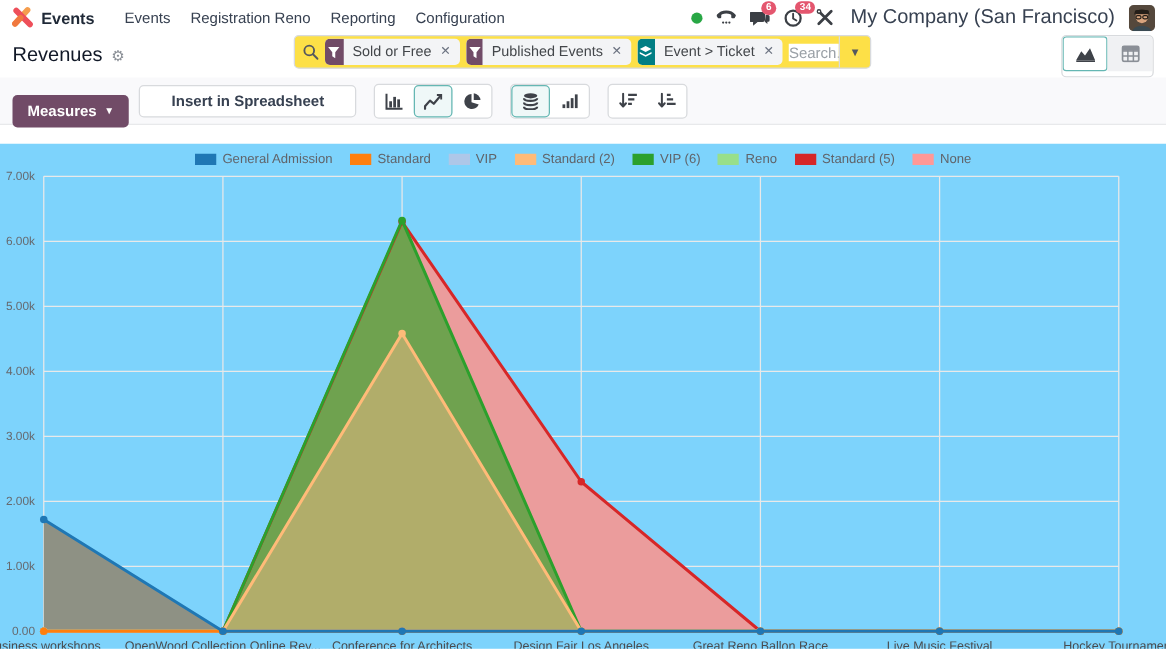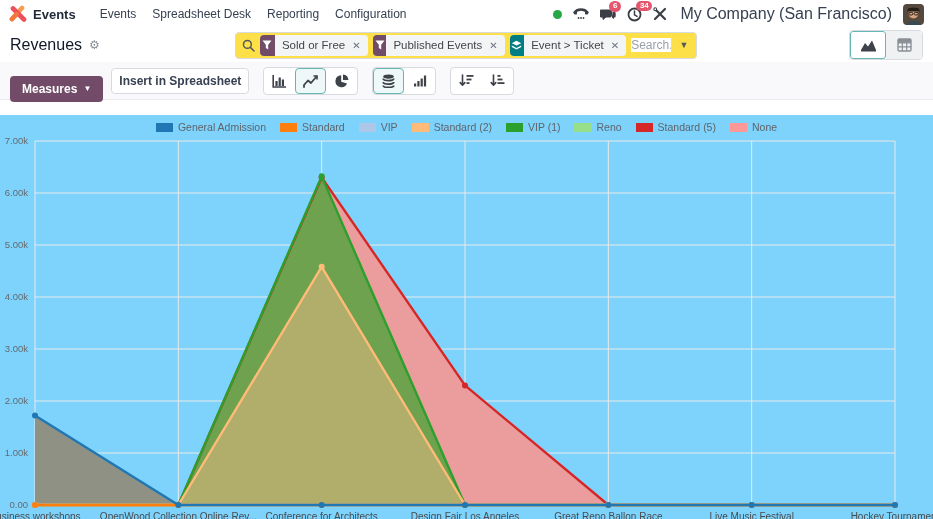--- a/index.html
+++ b/index.html
@@ -15,21 +15,21 @@
   .nav-item { font-size:12px; color:#374151; cursor:pointer; }
   .nav-right { margin-left:auto; display:flex; align-items:center; gap:11px; }
   .presence-dot { width:9px; height:9px; border-radius:50%; background:#28a745; }
   .sysicon { position:relative; display:flex; align-items:center; }
   .badge { position:absolute; top:-6px; left:9px; background:#e4566e; color:#fff; font-size:8px;
     font-weight:700; border-radius:8px; padding:1px 3.5px; line-height:1.1; }
   .company { font-size:16px; color:#374151; margin-left:2px; }
   .avatar { width:21px; height:21px; border-radius:4px; overflow:hidden; display:block; }
 
   
-  .control-panel { height:34px; display:flex; align-items:center; padding:0 10px; background:#fff; flex:0 0 auto; }
+  .control-panel { height:34px; display:flex; padding:0 10px; background:#fff; flex:0 0 auto; }
   .cp-title-wrap { display:flex; align-items:center; gap:7px; min-width:225px; }
   .cp-title { font-size:16px; color:#111827; }
   .cp-gear { font-size:12px; color:#8a8f96; cursor:pointer; line-height:1; }
   .searchbar { display:flex; align-items:center; width:462px; height:27px;
     border:1px solid #d8dadd; border-radius:4px; background:#fde047; padding-left:6px; }
   .search-glyph { flex:0 0 auto; margin-right:5px; display:flex; }
   .facet { display:flex; align-items:center; background:#f3f4f6; border-radius:4px; margin-right:5px; height:21px; overflow:hidden; }
   .facet-ico { width:20px; height:21px; display:flex; align-items:center; justify-content:center; }
   .facet-ico.filter { background:#714B67; }
   .facet-ico.groupby { background:#017e84; }
@@ -46,21 +46,21 @@
   .vs-btn.active { background:#fff; outline:1px solid #65b7b3; outline-offset:-1px; border-radius:3px; }
 
   
   .toolbar { height:38px; display:flex; align-items:center; padding:0 10px; background:#f9f9fb;
     border-bottom:1px solid #e8e9eb; flex:0 0 auto; gap:8px; }
   .btn-measures { background:#714B67; color:#fff; font-size:12px; font-weight:600; border:none;
     border-radius:4px; padding:6px 12px; display:flex; align-items:center; gap:6px; cursor:pointer;
     font-family:inherit;margin-top:16px; }
   .btn-measures .caret { font-size:8px; }
   .btn-spreadsheet { background:#fff; color:#374151; font-size:12px; font-weight:600; border:1px solid #d8dadd;
-    border-radius:4px; padding:5px 7px; cursor:pointer; font-family:inherit; }
+    border-radius:4px; padding:5px 25px; cursor:pointer; font-family:inherit; }
   .icongroup { display:flex; border:1px solid #d8dadd; border-radius:4px; background:#fff; margin-left:6px; }
   .iconbtn { width:31px; height:26px; display:flex; align-items:center; justify-content:center; cursor:pointer; }
   .iconbtn.selected { background:#eff8f8; outline:1px solid #65b7b3; outline-offset:-1px; border-radius:4px; }
 
   
   .chart-wrap { flex:1; display:flex; flex-direction:column; background:#7dd3fc;margin-top:15px; }
   .legend { display:flex; justify-content:center; align-items:center; padding:6px 0 2px 0; gap:14px; }
   .legend-item { display:flex; align-items:center; gap:5px; cursor:pointer; }
   .legend-swatch { width:17px; height:9px; display:inline-block; }
   .legend-label { font-size:10.5px; color:#60646a; white-space:nowrap; }
@@ -79,21 +79,21 @@
     <div class="nav-left">
       <div class="brand">
         <svg width="18" height="18" viewBox="0 0 18 18">
           <path d="M3 14 L13 3" stroke="#f59d4d" stroke-width="4.6" stroke-linecap="round" fill="none"></path>
           <path d="M4 3.5 L15 14.5" stroke="#ee4f5a" stroke-width="4.6" stroke-linecap="round" fill="none"></path>
           <path d="M3 14 L7.5 9.2" stroke="#f0783f" stroke-width="4.6" stroke-linecap="round" fill="none"></path>
         </svg>
         <span class="brand-name">Events</span>
       </div>
       <span class="nav-item">Events</span>
-      <span class="nav-item">Spreadsheet Desk</span>
+      <span class="nav-item">Registration Reno</span>
       <span class="nav-item">Reporting</span>
       <span class="nav-item">Configuration</span>
     </div>
     <div class="nav-right">
       <span class="presence-dot"></span>
       <span class="sysicon">
         <svg width="16" height="14" viewBox="0 0 16 14">
           <path d="M1.5 5.5 C4.5 1.5 11.5 1.5 14.5 5.5" stroke="#3b3f45" stroke-width="2.4" fill="none" stroke-linecap="round"></path>
           <rect x="1" y="4.2" width="3" height="3.4" rx="0.8" fill="#3b3f45"></rect>
           <rect x="12" y="4.2" width="3" height="3.4" rx="0.8" fill="#3b3f45"></rect>
@@ -285,21 +285,21 @@
         <span class="legend-item">
           <span class="legend-swatch" style="background: rgb(174, 199, 232);"></span>
           <span class="legend-label">VIP</span>
         </span>
         <span class="legend-item">
           <span class="legend-swatch" style="background: rgb(255, 187, 120);"></span>
           <span class="legend-label">Standard (2)</span>
         </span>
         <span class="legend-item">
           <span class="legend-swatch" style="background: rgb(44, 160, 44);"></span>
-          <span class="legend-label">VIP (1)</span>
+          <span class="legend-label">VIP (6)</span>
         </span>
         <span class="legend-item">
           <span class="legend-swatch" style="background: rgb(152, 223, 138);"></span>
           <span class="legend-label">Reno</span>
         </span>
         <span class="legend-item">
           <span class="legend-swatch" style="background: rgb(214, 39, 40);"></span>
           <span class="legend-label">Standard (5)</span>
         </span>
         <span class="legend-item">

